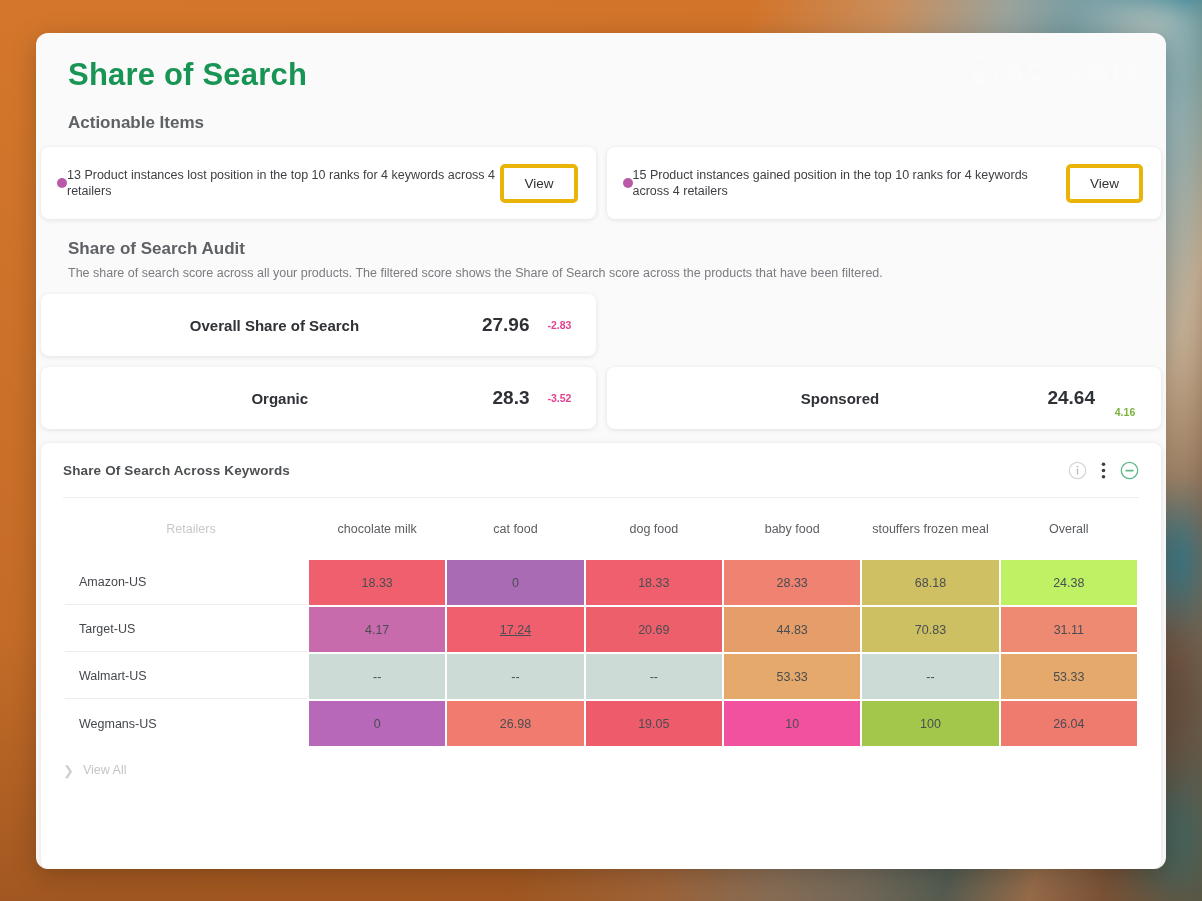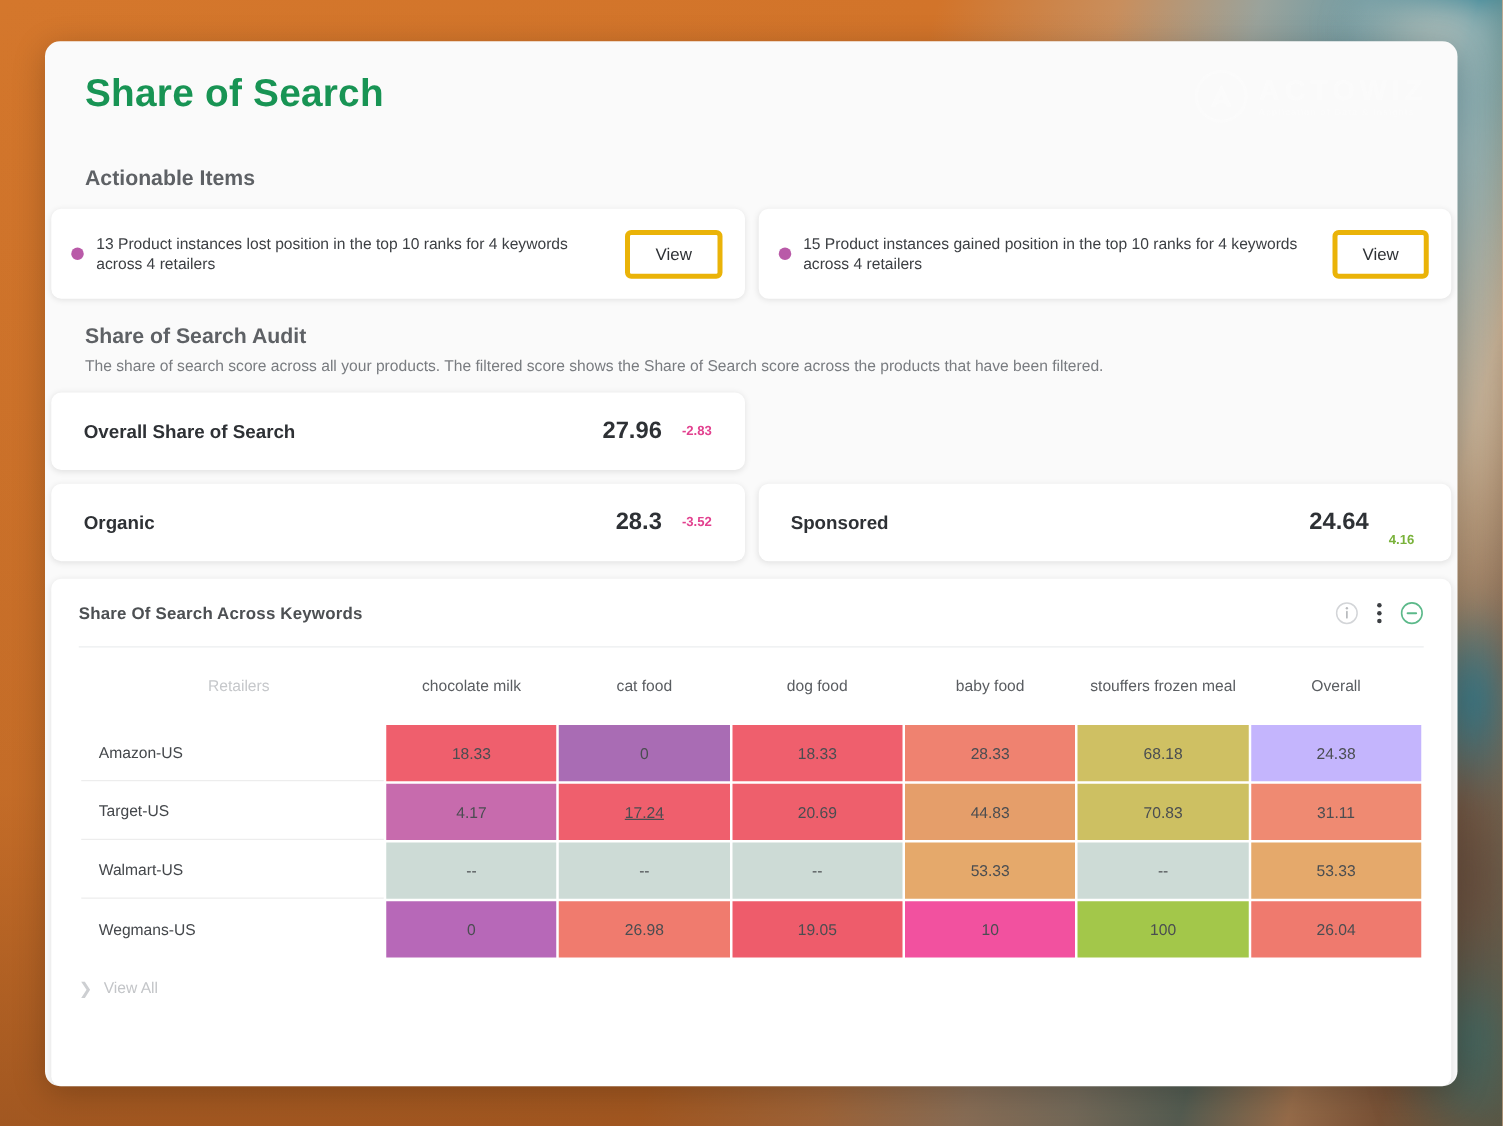--- a/index.html
+++ b/index.html
@@ -110,41 +110,41 @@
     letter-spacing: 1.1px;
     color: #ffffff;
     margin-top: 3px;
     opacity: 0.85;
   }
 
   .section-title {
     font-size: 17px;
     font-weight: bold;
     color: #5e6165;
-    margin-top: 36px;
+    margin-top: 16px;
   }
 
   
   .actionables {
     display: flex;
     gap: 11px;
     margin: 14px 0 0 0;
     padding: 0 5px;
     flex: none;
   }
   .action-card {
     flex: 1;
     background: #ffffff;
     border-radius: 8px;
     box-shadow: 0 1px 5px rgba(0,0,0,0.10);
     height: 72px;
     display: flex;
     align-items: center;
     padding: 0 18px 0 16px;
-    gap: 10px;
+    gap: 0;
   }
   .dot {
     width: 10px;
     height: 10px;
     border-radius: 50%;
     background: #b95aa8;
     flex: none;
   }
   .action-text {
     flex: 1;
@@ -176,20 +176,21 @@
     color: #797c80;
     margin-top: 7px;
   }
 
   .score-grid {
     display: grid;
     grid-template-columns: 1fr 1fr;
     gap: 11px;
     padding: 14px 5px 0 5px;
     flex: none;
+    text-align: center;
   }
   .score-card {
     background: #ffffff;
     border-radius: 8px;
     box-shadow: 0 1px 5px rgba(0,0,0,0.10);
     height: 62px;
     display: flex;
     align-items: center;
     padding: 0 22px 0 26px;
   }
@@ -428,21 +429,21 @@
         </tr>
       </thead>
       <tbody>
         <tr>
           <td class="retailer">Amazon-US</td>
           <td class="cell" style="background: rgb(239, 95, 109);">18.33</td>
           <td class="cell" style="background: rgb(169, 108, 180);">0</td>
           <td class="cell" style="background: rgb(239, 95, 109);">18.33</td>
           <td class="cell" style="background: rgb(239, 130, 112);">28.33</td>
           <td class="cell" style="background: rgb(207, 192, 99);">68.18</td>
-          <td class="cell" style="background: #c4b5fd;">24.38</td>
+          <td class="cell" style="background: #bef264;">24.38</td>
         </tr>
         <tr>
           <td class="retailer">Target-US</td>
           <td class="cell" style="background: rgb(199, 107, 173);">4.17</td>
           <td class="cell" style="background: rgb(239, 95, 109); text-decoration: underline;">17.24</td>
           <td class="cell" style="background: rgb(238, 95, 108);">20.69</td>
           <td class="cell" style="background: rgb(229, 158, 106);">44.83</td>
           <td class="cell" style="background: rgb(205, 192, 98);">70.83</td>
           <td class="cell" style="background: rgb(239, 138, 114);">31.11</td>
         </tr>

